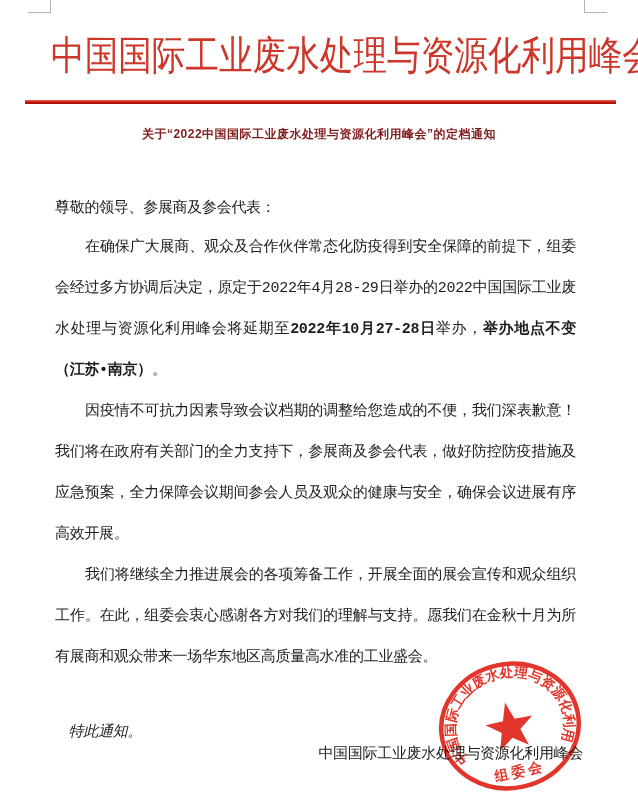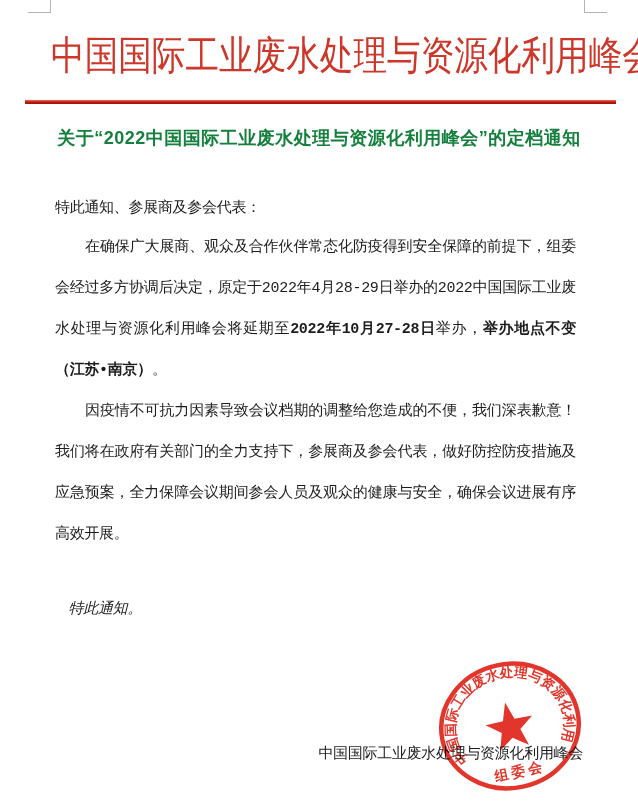--- a/index.html
+++ b/index.html
@@ -26,21 +26,21 @@
     transform-origin:center;
     white-space:nowrap;
   }
   .rule{
     position:absolute;left:25px;top:100px;width:591px;height:4px;
     background:linear-gradient(180deg,#ee695e 0%,#c01508 55%,#a31205 100%);
   }
   .doc-title{
     position:absolute;left:0;right:0;top:126px;
     text-align:center;
-    font-size:18px;font-weight:bold;color:#15803d;
+    font-size:12px;font-weight:bold;color:#7f1d1d;
     letter-spacing:.5px;
   }
   .body-block{
     position:absolute;left:55px;top:186px;width:521px;
     font-size:15px;line-height:41px;letter-spacing:-.3px;
     text-align:justify;
   }
   .body-block p{margin:0;}
   .greeting{text-indent:0;}
   .para{text-indent:2em;font-family:Liberation Mono, monospace;}
@@ -67,24 +67,25 @@
   <div class="crop left"></div>
   <div class="crop right"></div>
 
   <div class="masthead">中国国际工业废水处理与资源化利用峰会</div>
 
   <div class="rule"></div>
 
   <div class="doc-title">关于“2022中国国际工业废水处理与资源化利用峰会”的定档通知</div>
 
   <div class="body-block">
-    <p class="greeting">特此通知、参展商及参会代表：</p>
+    <p class="greeting">尊敬的领导、参展商及参会代表：</p>
     <div>
         <p class="para"><span>在确保广大展商、观众及合作伙伴常态化防疫得到安全保障的前提下，组委会经过多方协调后决定，原定于2022年4月28-29日举办的2022中国国际工业废水处理与资源化利用峰会将延期至</span><span class="b">2022年10月27-28日</span><span>举办，</span><span class="b">举办地点不变（江苏•南京）</span><span>。</span></p>
         <p class="para"><span>因疫情不可抗力因素导致会议档期的调整给您造成的不便，我们深表歉意！我们将在政府有关部门的全力支持下，参展商及参会代表，做好防控防疫措施及应急预案，全力保障会议期间参会人员及观众的健康与安全，确保会议进展有序高效开展。</span></p>
+        <p class="para"><span>我们将继续全力推进展会的各项筹备工作，开展全面的展会宣传和观众组织工作。在此，组委会衷心感谢各方对我们的理解与支持。愿我们在金秋十月为所有展商和观众带来一场华东地区高质量高水准的工业盛会。</span></p>
       </div>
     <p class="closing">特此通知。</p>
   </div>
 
   <div class="signature">中国国际工业废水处理与资源化利用峰会</div>
 
   <div class="doc-date">2022年8月22日</div>
 
   <svg class="seal" viewBox="0 0 150 140">
     <g transform="rotate(-12 75 70)">

